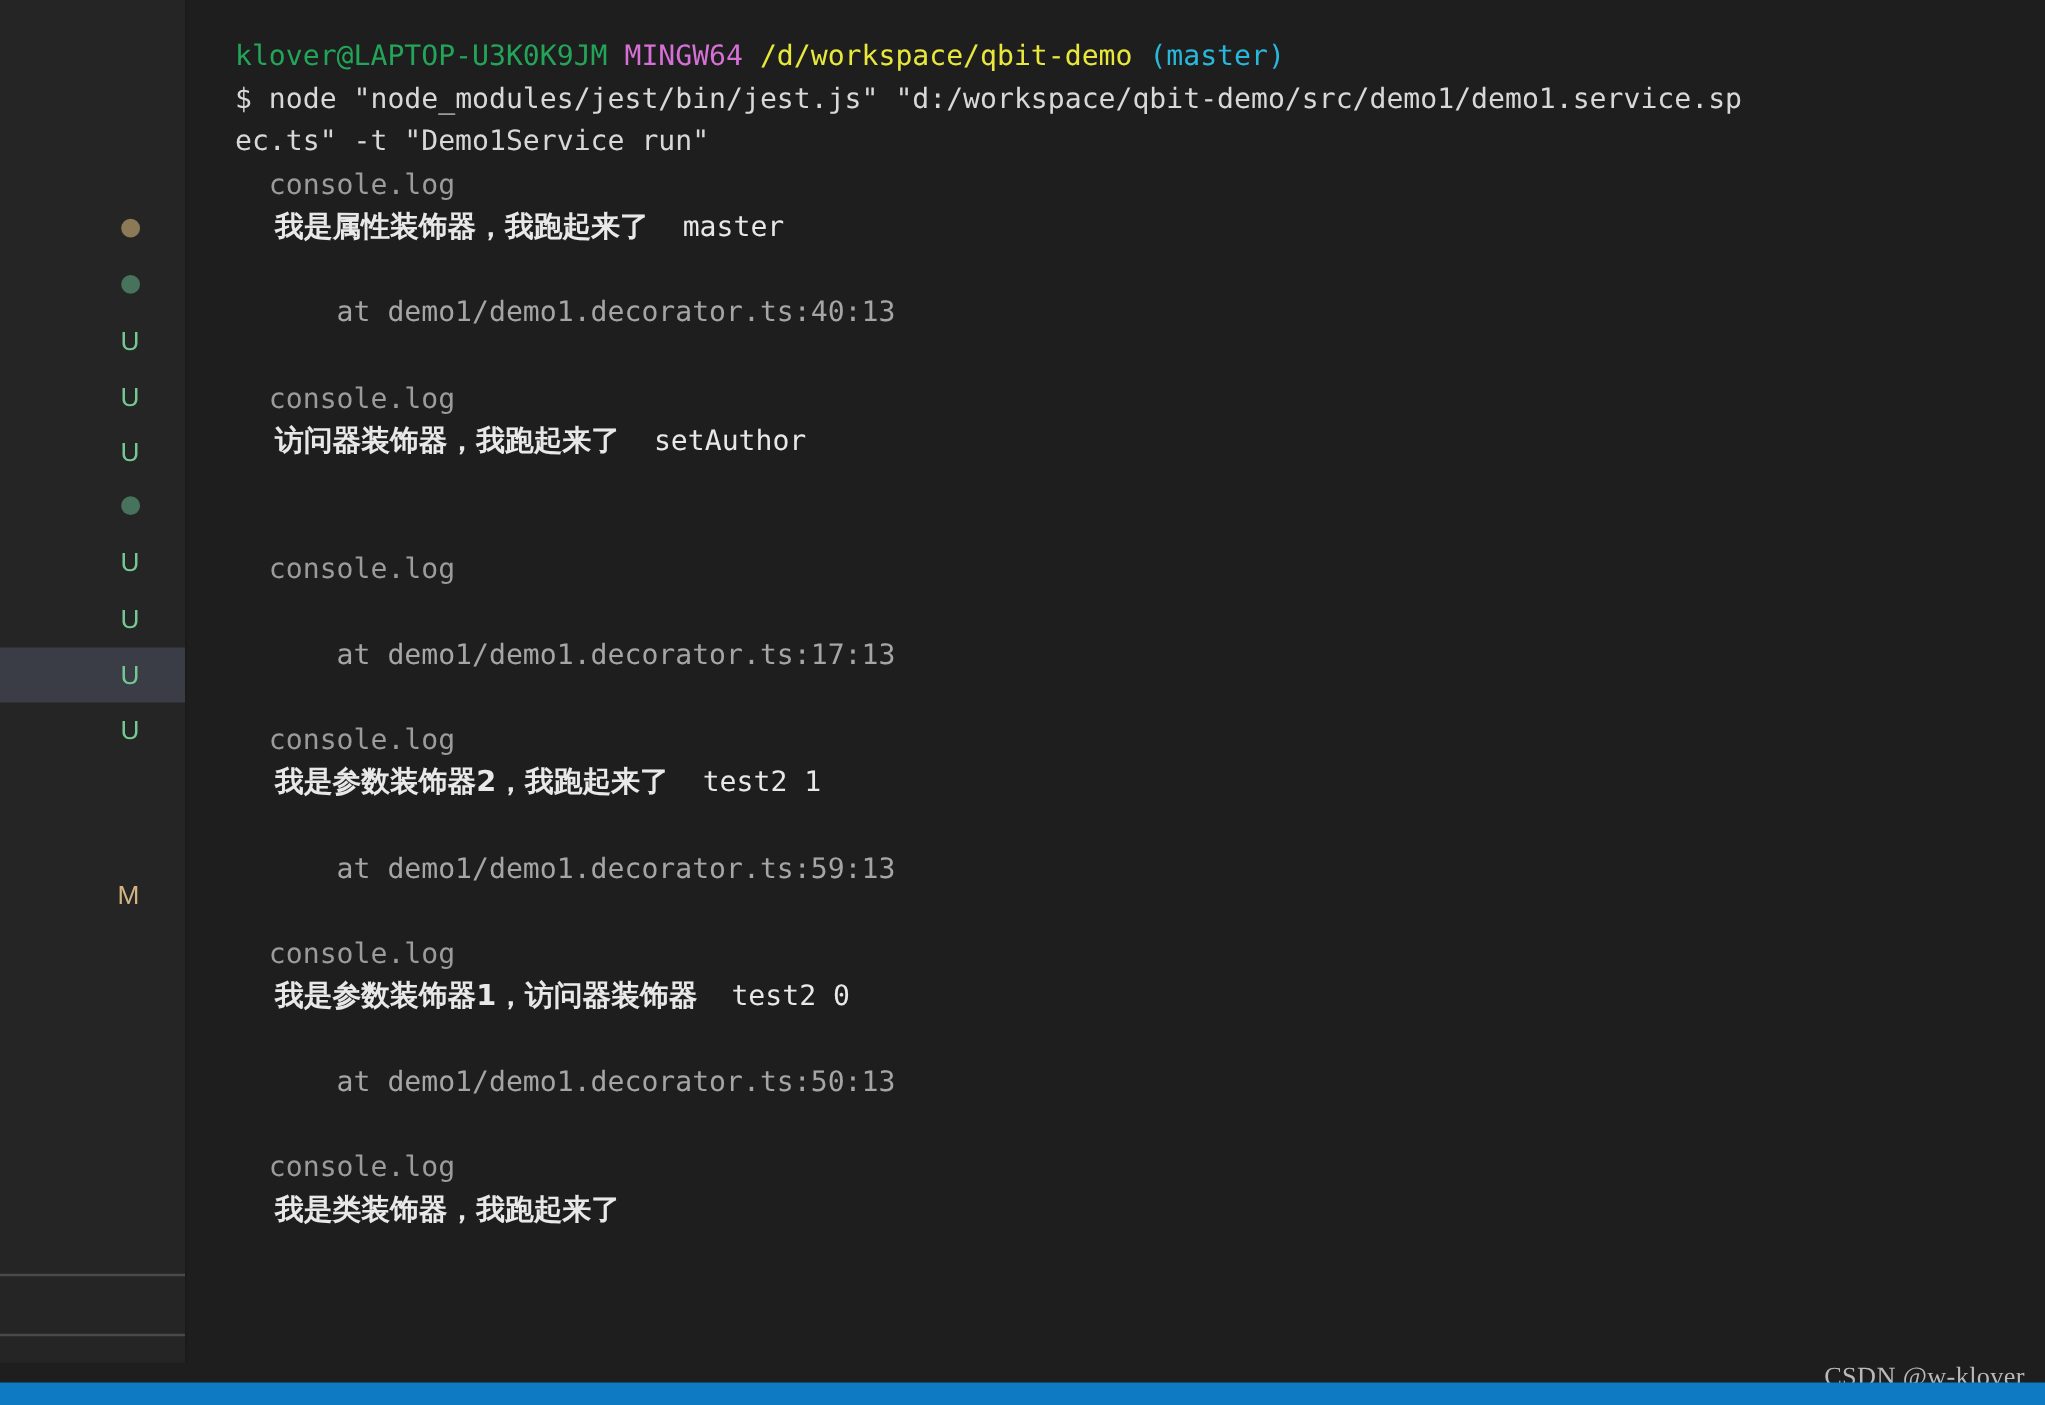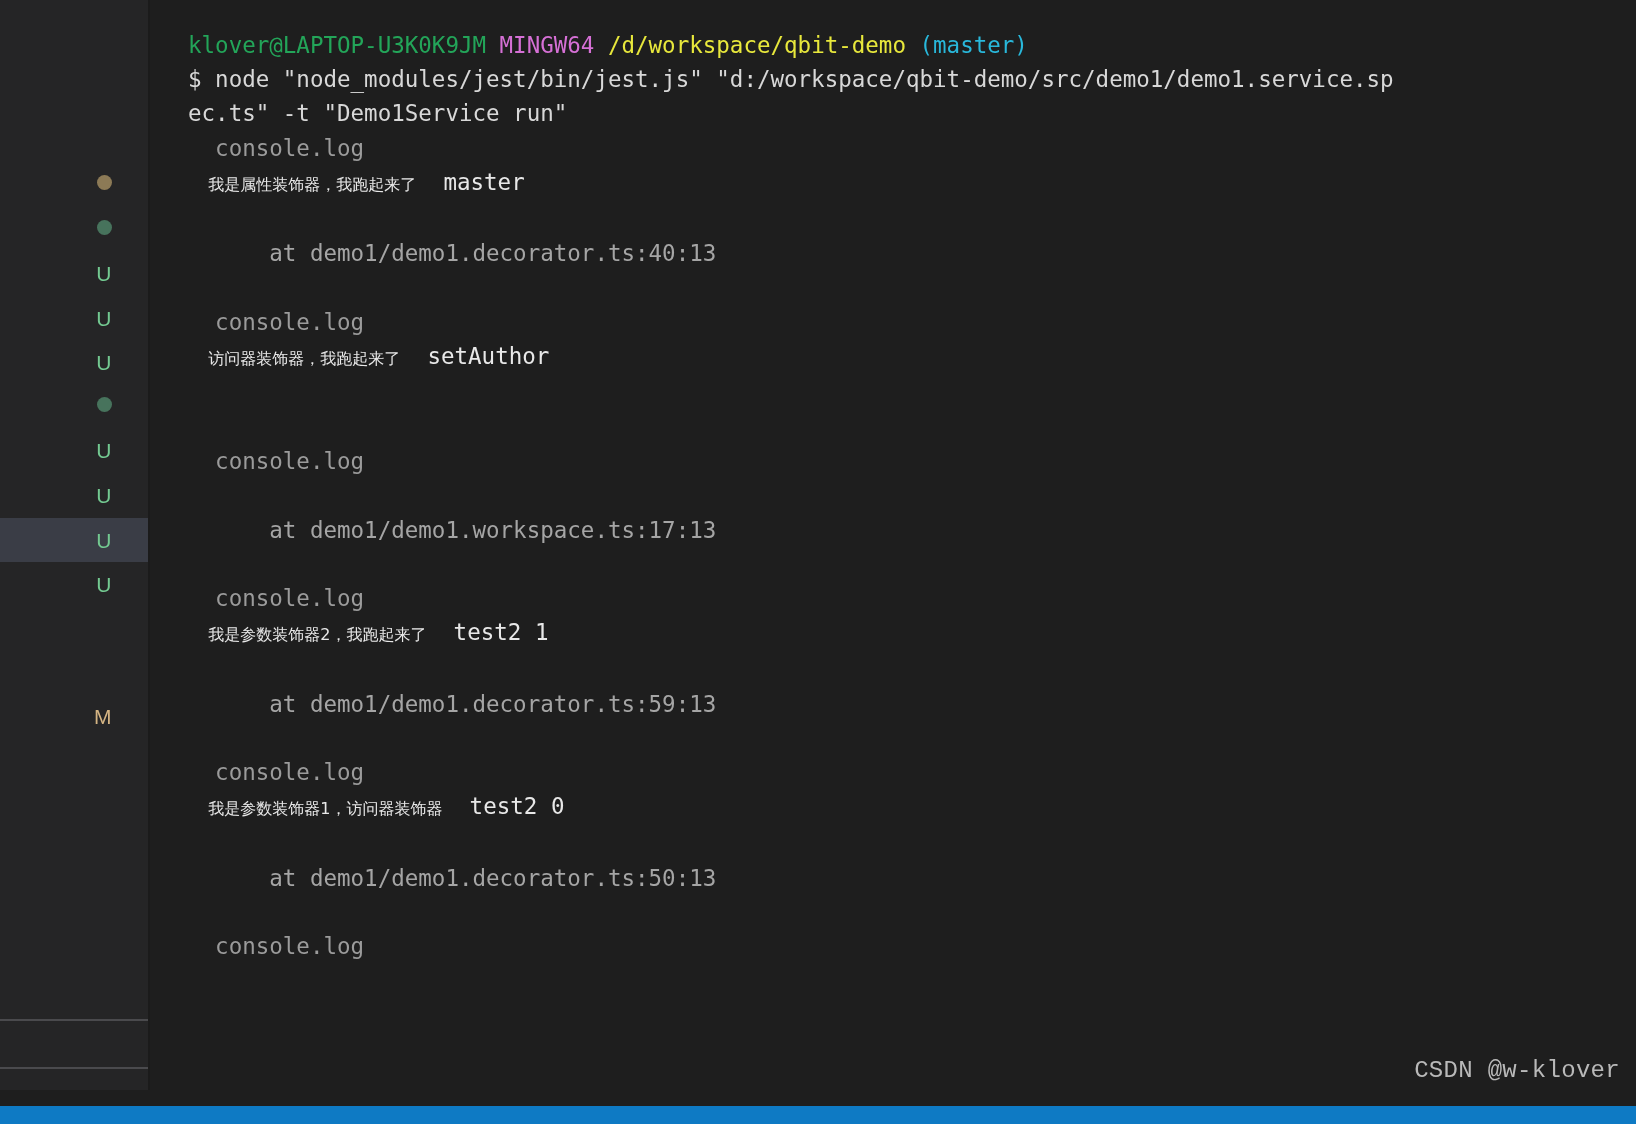--- a/index.html
+++ b/index.html
@@ -85,39 +85,40 @@
   .c-magenta { color: #d670d6; }
   .c-yellow  { color: #e8e83c; margin-top: 42px; }
   .c-cyan    { color: #29b8db; }
   .c-dim     { color: #a5a5a5; }
   .c-grey    { color: #9b9b9b; }
   .c-white   { color: #d8d8d8; }
   .c-bright  { color: #e8e8e8; }
 
   .cjk {
     font-family: "DejaVu Sans", "Liberation Sans", sans-serif;
-    font-size: 16px;
+    font-size: 23px;
+    font-weight: bold;
   }
 
   
   #statusbar {
     position: absolute;
     left: 0; bottom: 0;
     width: 1636px;
     height: 18px;
     background: #0e7ac4;
   }
 
   
   #watermark {
     position: absolute;
     right: 16px;
-    bottom: 40px;
-    font-family: Liberation Mono, monospace;
-    font-size: 24px;
+    bottom: 10px;
+    font-family: Liberation Serif, serif;
+    font-size: 21px;
     color: #b9b9b9;
     letter-spacing: 0.3px;
   }
 </style>
 </head>
 <body>
 
 <div id="app">
 
   <div id="explorer">
@@ -171,33 +172,34 @@
         <div class="tline"><span class="cjk c-bright">    我是属性装饰器，我跑起来了</span><span class="c-bright">  master</span></div>
         <div class="tline blank"> </div>
         <div class="tline c-dim">      at demo1/demo1.decorator.ts:40:13</div>
         <div class="tline blank"> </div>
         <div class="tline c-grey">  console.log</div>
         <div class="tline"><span class="cjk c-bright">    访问器装饰器，我跑起来了</span><span class="c-bright">  setAuthor</span></div>
         <div class="tline blank"> </div>
         <div class="tline blank"> </div>
         <div class="tline c-grey">  console.log</div>
         <div class="tline blank"> </div>
-        <div class="tline c-dim">      at demo1/demo1.workspace.ts:17:13</div>
+        <div class="tline c-dim">      at demo1/demo1.decorator.ts:17:13</div>
         <div class="tline blank"> </div>
         <div class="tline c-grey">  console.log</div>
         <div class="tline"><span class="cjk c-bright">    我是参数装饰器2，我跑起来了</span><span class="c-bright">  test2 1</span></div>
         <div class="tline blank"> </div>
         <div class="tline c-dim">      at demo1/demo1.decorator.ts:59:13</div>
         <div class="tline blank"> </div>
         <div class="tline c-grey">  console.log</div>
         <div class="tline"><span class="cjk c-bright">    我是参数装饰器1，访问器装饰器</span><span class="c-bright">  test2 0</span></div>
         <div class="tline blank"> </div>
         <div class="tline c-dim">      at demo1/demo1.decorator.ts:50:13</div>
         <div class="tline blank"> </div>
         <div class="tline c-grey">  console.log</div>
+        <div class="tline"><span class="cjk c-bright">    我是类装饰器，我跑起来了</span></div>
       </div>
 
   </div>
 
   <div id="watermark">CSDN @w-klover</div>
 
   <div id="statusbar"></div>
 
 </div>
 

